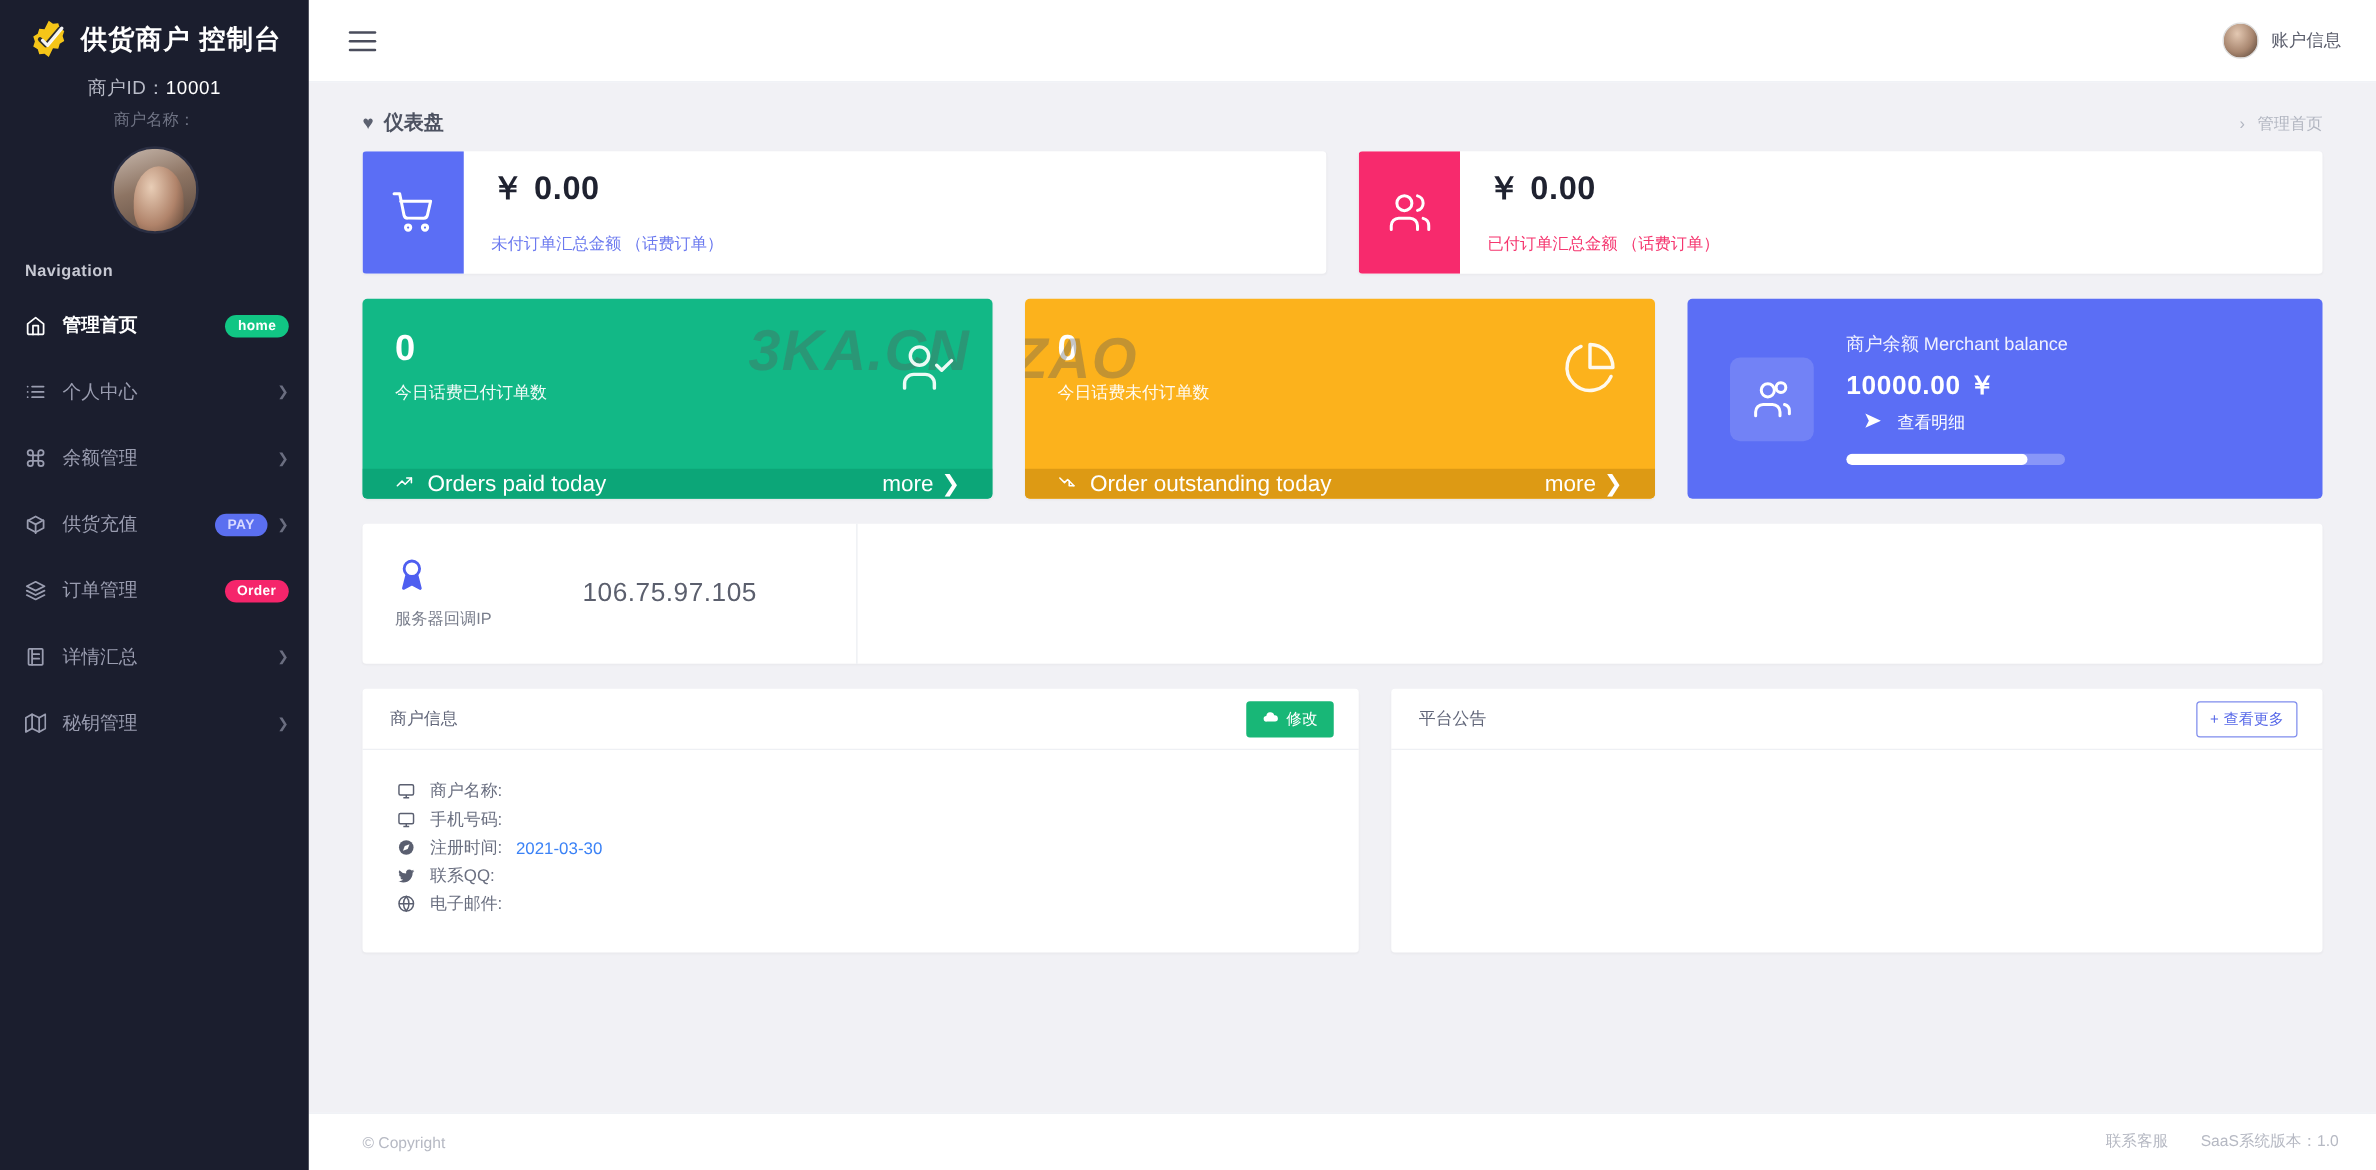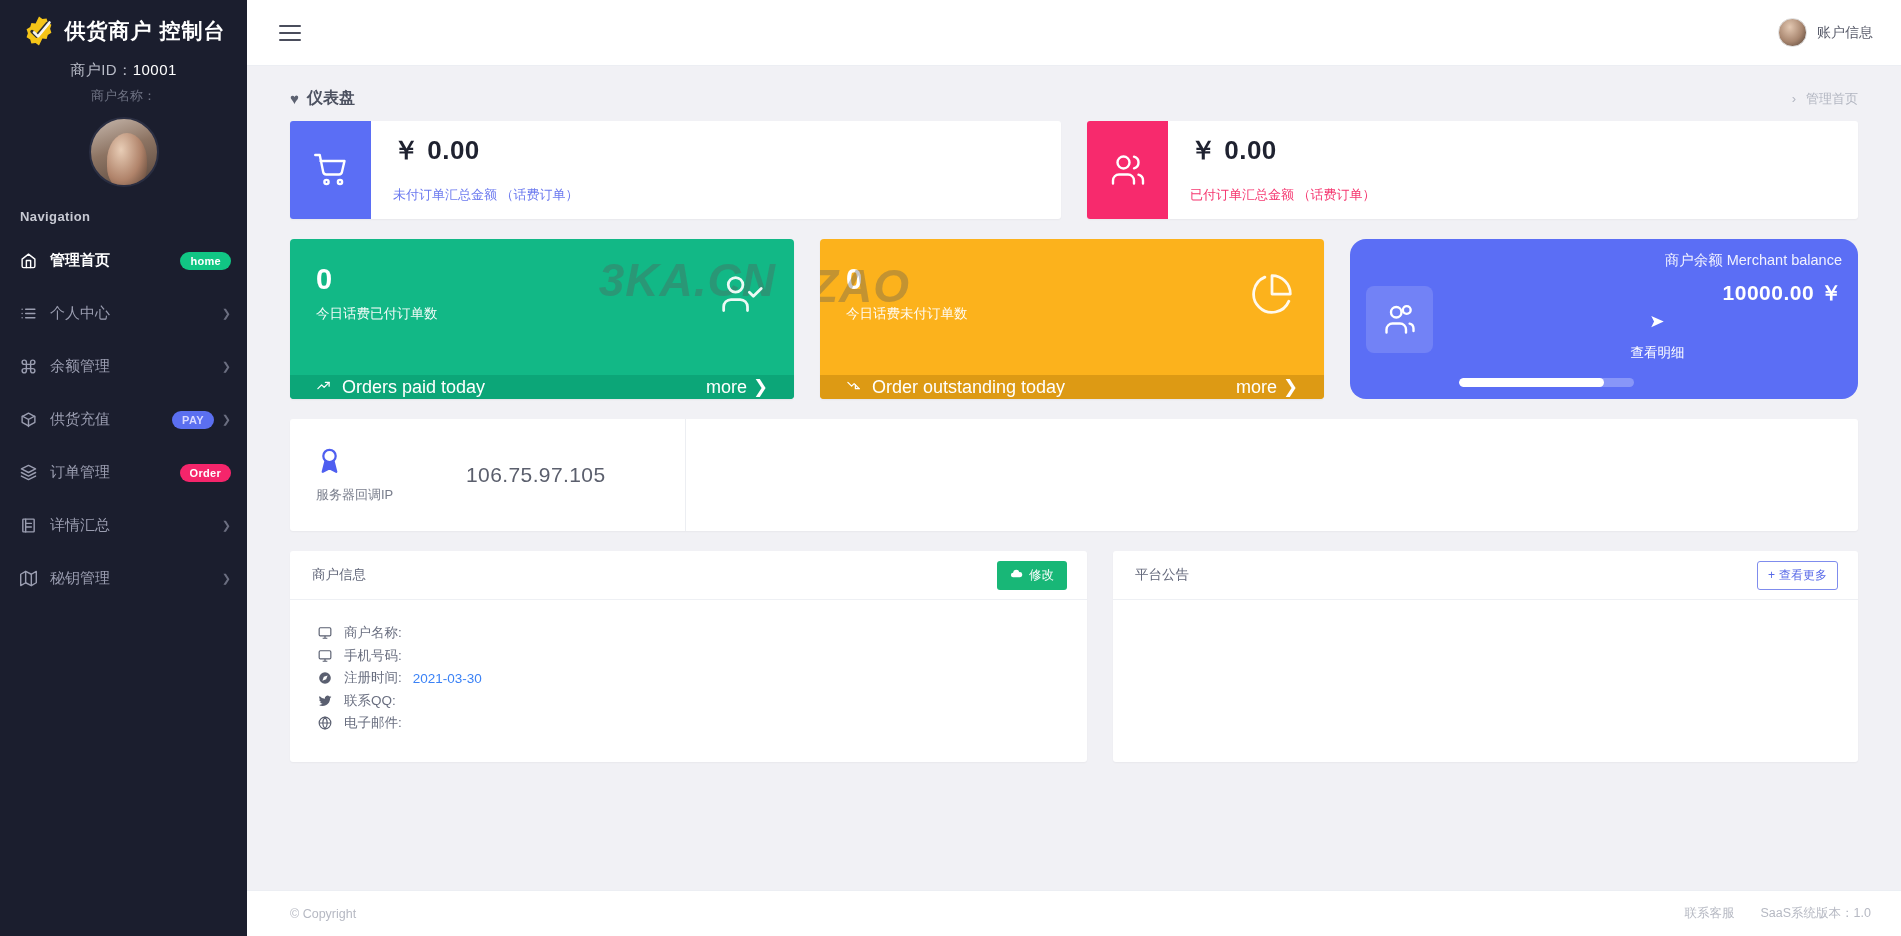--- a/index.html
+++ b/index.html
@@ -145,31 +145,31 @@
   }
   .cc-foot .left { display: flex; align-items: center; gap: 11px; }
   .cc-more { display: flex; align-items: center; gap: 6px; }
   .watermark {
     position: absolute; font-size: 46px; font-weight: bold; color: rgba(90,90,90,.35);
     font-style: italic; letter-spacing: 1px; pointer-events: none; white-space: nowrap;
   }
 
   
   .balance-card {
-    flex: 0 0 508px; background: #5b6ef5; border-radius: 16px; display: flex;
-    align-items: center; padding: 0 16px; min-height: 160px; color: #fff; position: relative; text-align: right;
+    flex: 0 0 508px; background: #5b6ef5; border-radius: 4px; display: flex;
+    align-items: center; padding: 0 34px; min-height: 160px; color: #fff; position: relative;
   }
   .bal-icon {
     width: 67px; height: 67px; border-radius: 8px; background: rgba(255,255,255,.14);
     display: flex; align-items: center; justify-content: center; flex: 0 0 67px;
   }
   .bal-body { margin-left: 26px; flex: 1; }
   .bal-title { font-size: 14.5px; color: #f1f2ff; }
   .bal-amount { font-size: 21px; font-weight: bold; margin-top: 9px; letter-spacing: .5px; }
-  .bal-link { display: flex; align-items: center; gap: 12px; margin-top: 7px; font-size: 13.5px; padding-left: 14px; flex-direction: column; }
+  .bal-link { display: flex; align-items: center; gap: 12px; margin-top: 7px; font-size: 13.5px; padding-left: 14px; }
   .bal-bar {
     margin-top: 16px; height: 9px; border-radius: 5px; background: rgba(255,255,255,.28);
     width: 175px; overflow: hidden;
   }
   .bal-bar > i { display: block; height: 100%; background: #fff; border-radius: 5px; width: 83%; }
 
   
   .ip-card { background: #fff; border-radius: 3px; height: 112px; display: flex; box-shadow: 0 1px 2px rgba(0,0,0,.04); }
   .ip-cell {
     width: 396px; flex: 0 0 396px; border-right: 1px solid #eceef2;

